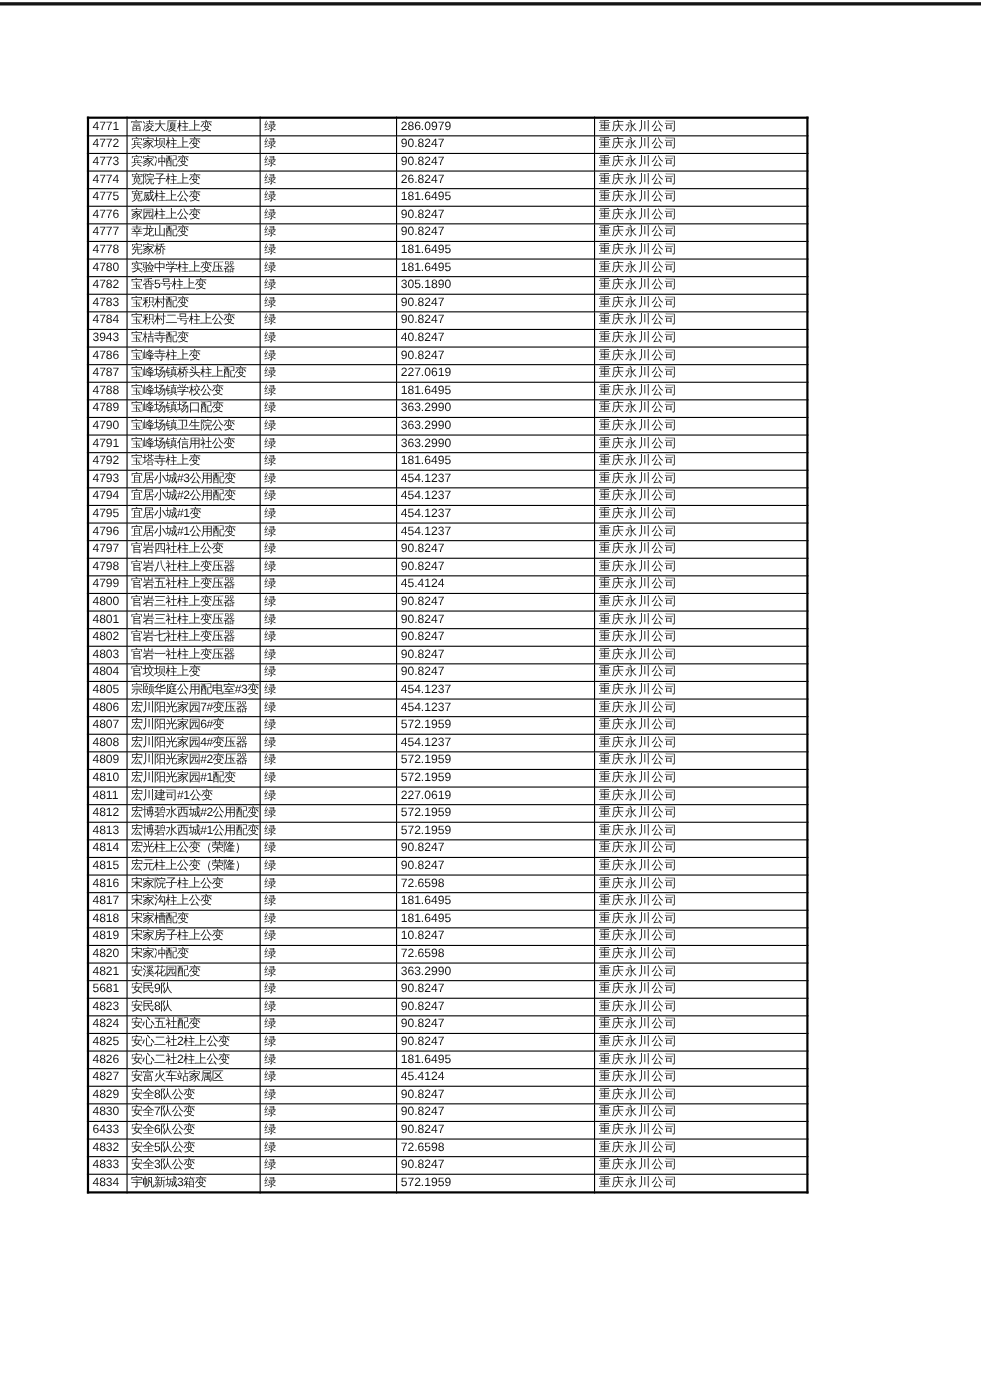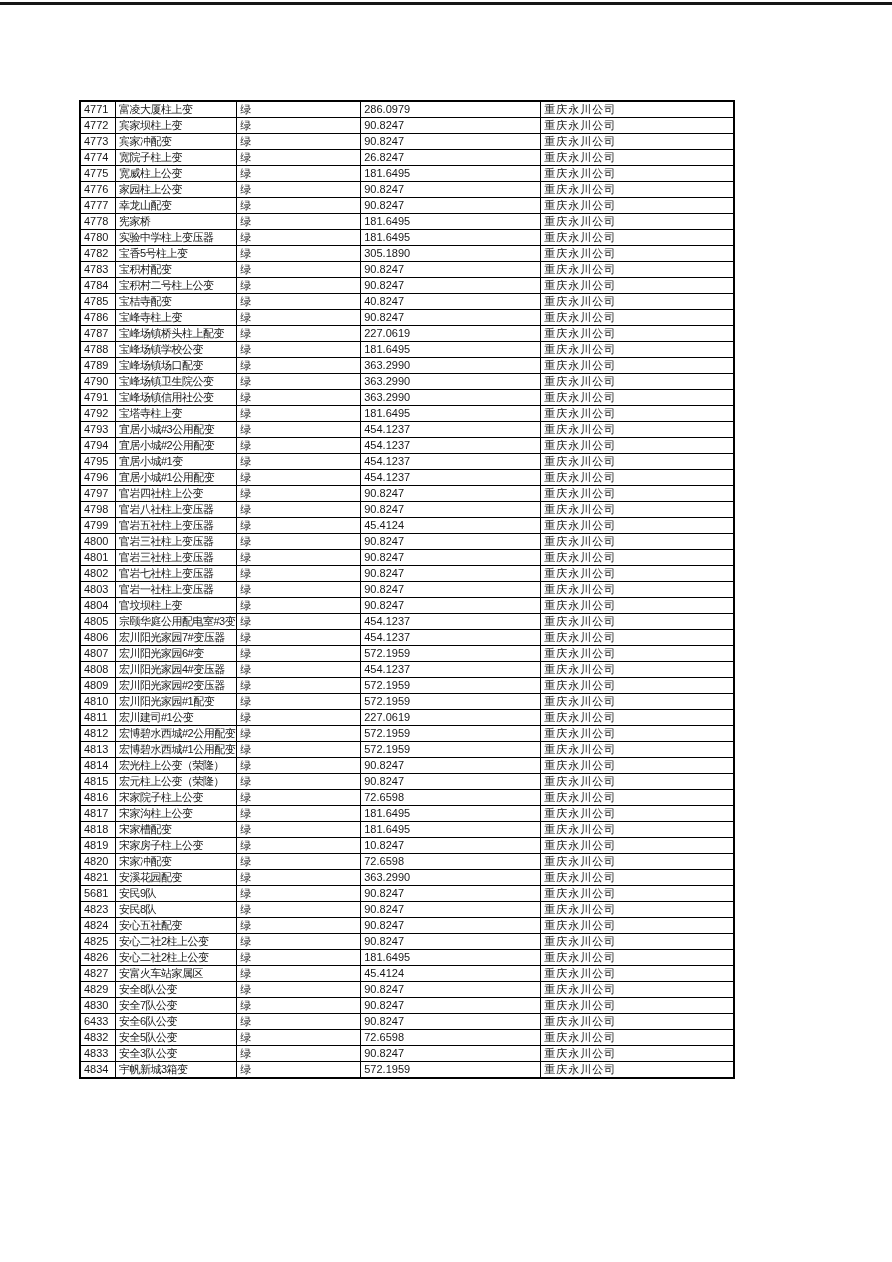--- a/index.html
+++ b/index.html
@@ -18,21 +18,21 @@
     position: absolute;
     top: 2px;
     left: 0;
     width: 892px;
     height: 3px;
     background: #151515;
   }
   .table-wrap {
     position: absolute;
     left: 79px;
-    top: 100px;
+    top: 106px;
   }
   table.device-table {
     border-collapse: collapse;
     table-layout: fixed;
     border: 2px solid #000000;
   }
   table.device-table td {
     border: 1px solid #000000;
     height: 15px;
     line-height: 15px;
@@ -149,21 +149,21 @@
 
   <tr>
     <td class="col-index">4784</td>
     <td class="col-name">宝积村二号柱上公变</td>
     <td class="col-status">绿</td>
     <td class="col-value">90.8247</td>
     <td class="col-company">重庆永川公司</td>
   </tr>
 
   <tr>
-    <td class="col-index">4785</td>
+    <td class="col-index">3943</td>
     <td class="col-name">宝桔寺配变</td>
     <td class="col-status">绿</td>
     <td class="col-value">40.8247</td>
     <td class="col-company">重庆永川公司</td>
   </tr>
 
   <tr>
     <td class="col-index">4786</td>
     <td class="col-name">宝峰寺柱上变</td>
     <td class="col-status">绿</td>

